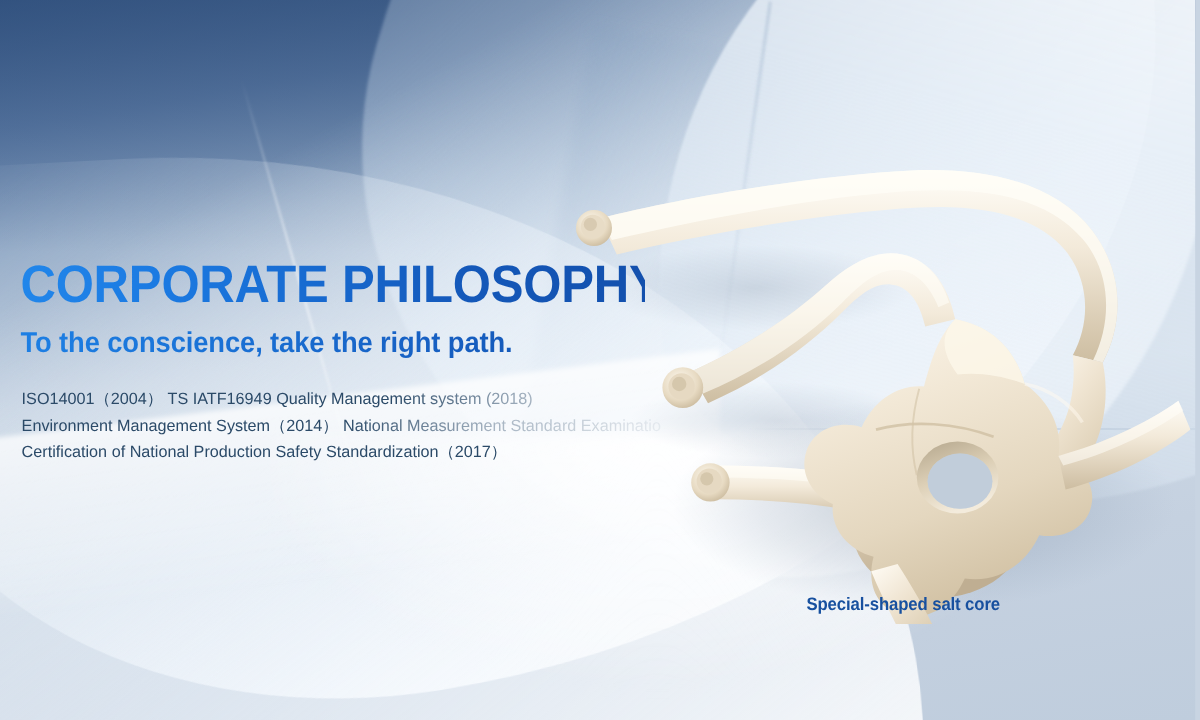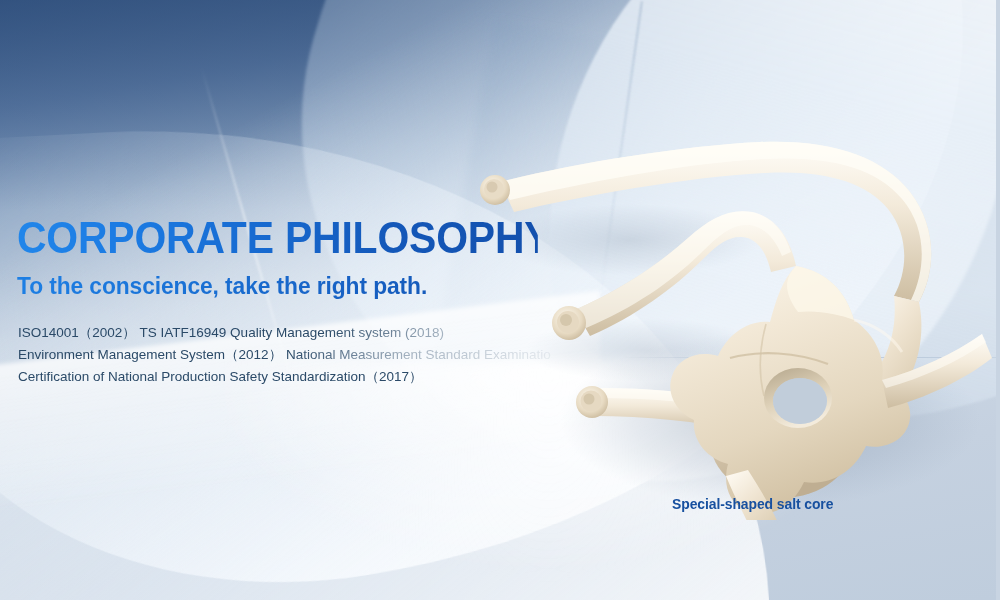--- a/index.html
+++ b/index.html
@@ -280,21 +280,21 @@
       <path d="M424,200 C444,204 462,216 472,232" stroke="#fffaf0" stroke-width="3" fill="none" opacity=".5"></path>
     </svg>
   </div>
 
   <div class="text-block">
     <h1 class="headline">CORPORATE PHILOSOPHY</h1>
 
     <p class="subhead">To the conscience, take the right path.</p>
 
     <div class="certs">
-      <div class="cert-line l1">ISO14001（2002） TS IATF16949 Quality Management system (2018)</div>
-      <div class="cert-line l2">Environment Management System（2012）  National Measurement Standard Examinatio</div>
+      <div class="cert-line l1">ISO14001（2004） TS IATF16949 Quality Management system (2018)</div>
+      <div class="cert-line l2">Environment Management System（2014）  National Measurement Standard Examinatio</div>
       <div class="cert-line l3">Certification of National Production Safety Standardization（2017）</div>
     </div>
   </div>
 
   <div class="caption">Special-shaped salt core</div>
 
 </div>
 
 </body></html>

